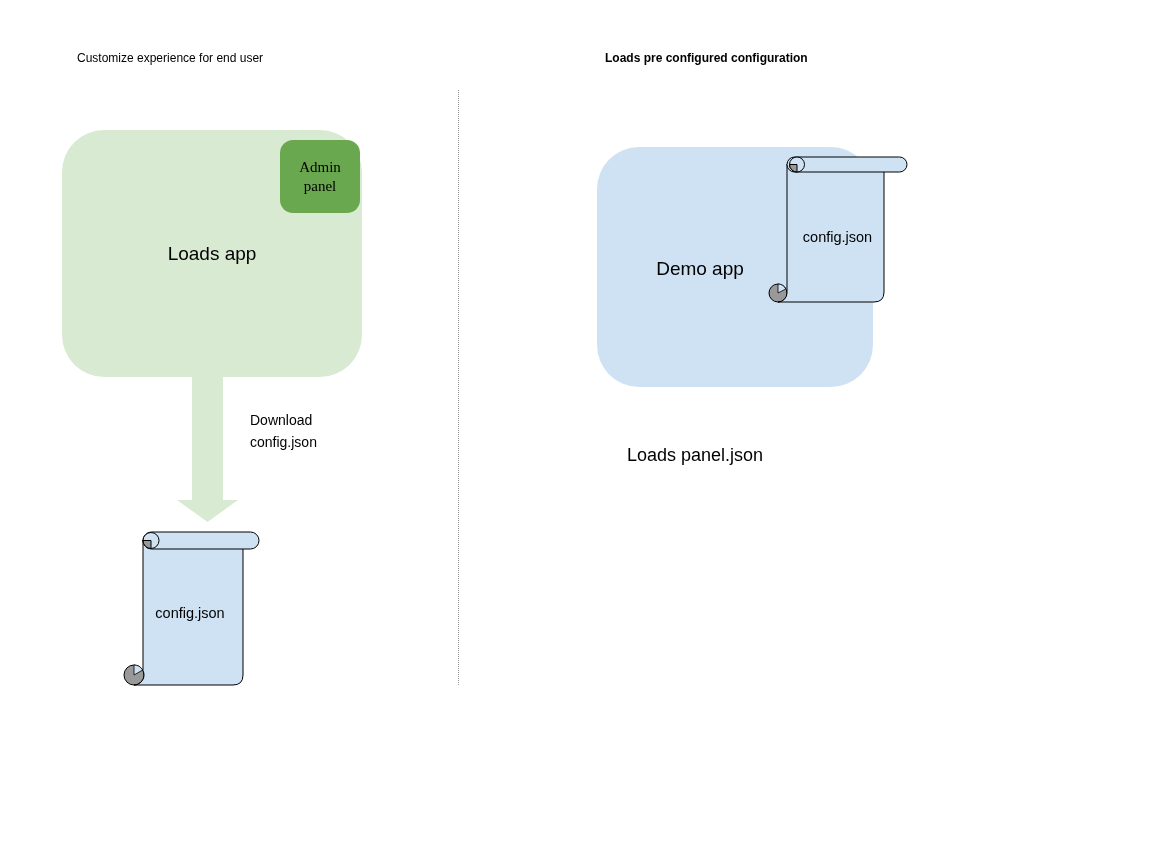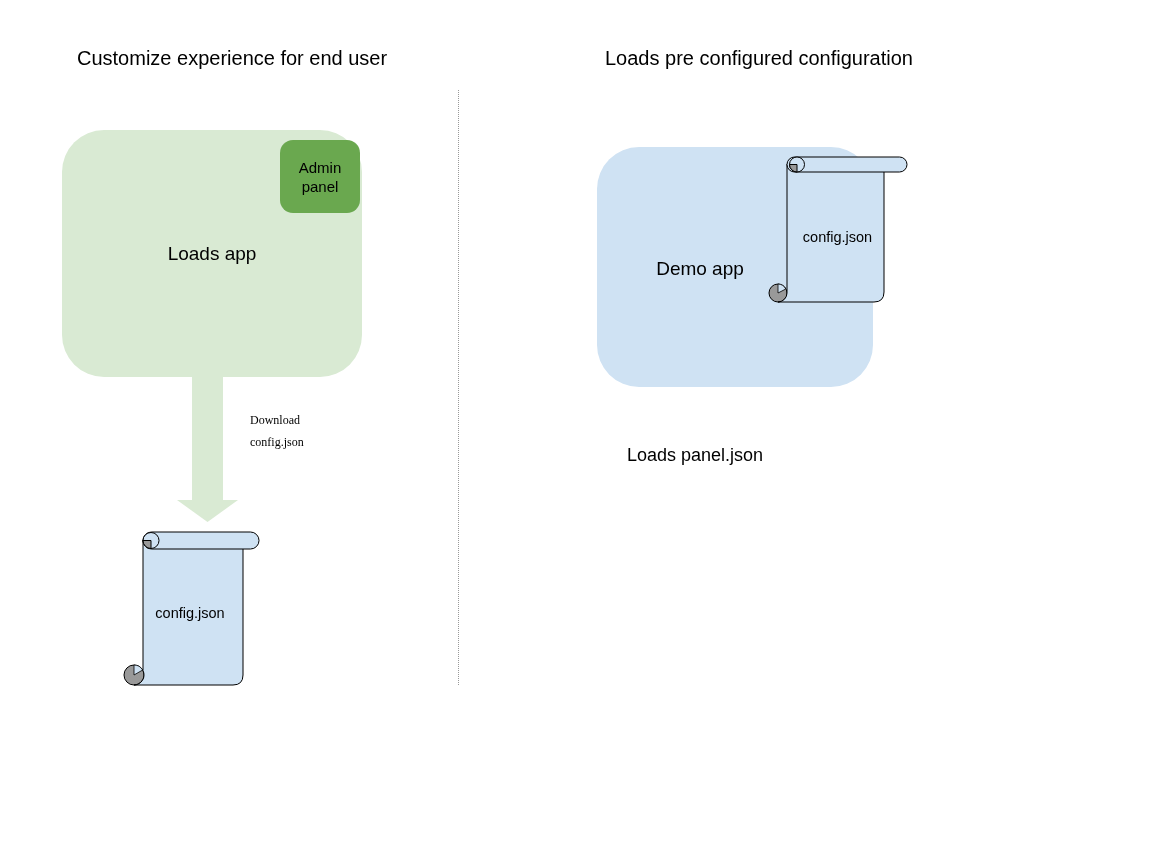--- a/index.html
+++ b/index.html
@@ -10,26 +10,26 @@
   }
   .canvas {
     position: relative;
     width: 1152px;
     height: 864px;
     background: var(--background, #fff);
     overflow: hidden;
   }
   .title {
     position: absolute;
-    font-size: 20px;
+    font-size: 12px;
     line-height: 21px;
     white-space: nowrap;
   }
   .left-title  { left: 77px;  top: 48px; }
-  .right-title { left: 605px; top: 48px; }
+  .right-title { left: 605px; top: 48px; font-weight: bold; }
 
   .divider {
     position: absolute;
     left: 458px;
     top: 90px;
     height: 595px;
     width: 0;
     border-left: 1.5px dotted var(--divider, #999);
   }
 
@@ -51,33 +51,33 @@
     background: var(--green);
     border-radius: 13px;
     display: flex;
     align-items: center;
     justify-content: center;
     text-align: center;
     font-size: 15px;
     line-height: 19px;
     padding: 0 24px;
     box-sizing: border-box;
+    font-family: Liberation Serif, serif;
   }
   .arrow {
     position: absolute;
     left: 170px; top: 377px;
   }
   .arrow-shape { fill: var(--light_green); }
 
   .download-label {
     position: absolute;
     left: 250px; top: 409px;
-    font-size: 12px;
+    font-size: 14px;
     line-height: 22px;
-    font-family: Liberation Serif, serif;
   }
 
   .demo-app {
     position: absolute;
     left: 597px; top: 147px;
     width: 276px; height: 240px;
     background: var(--light_blue);
     border-radius: 42px;
   }
   .demo-label {

